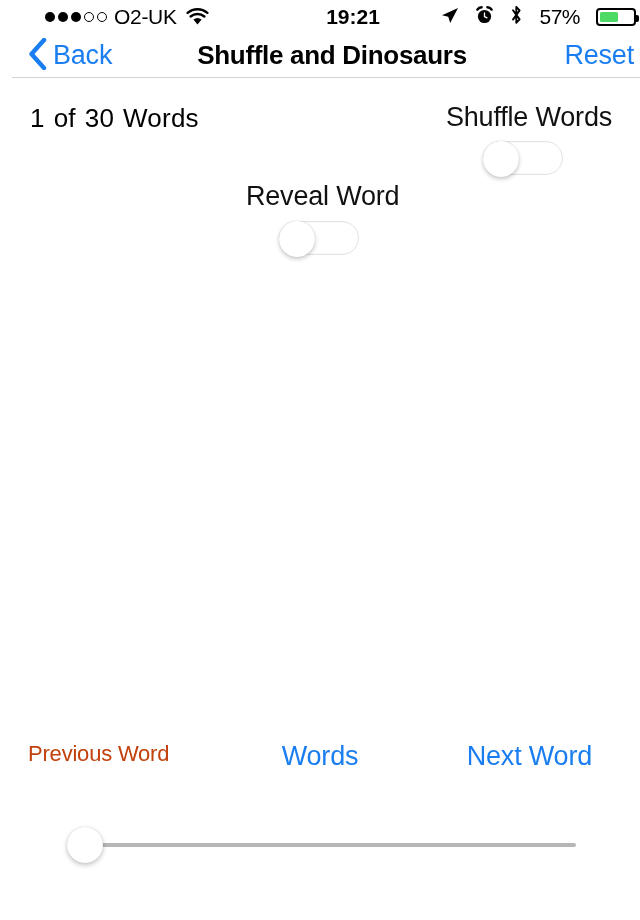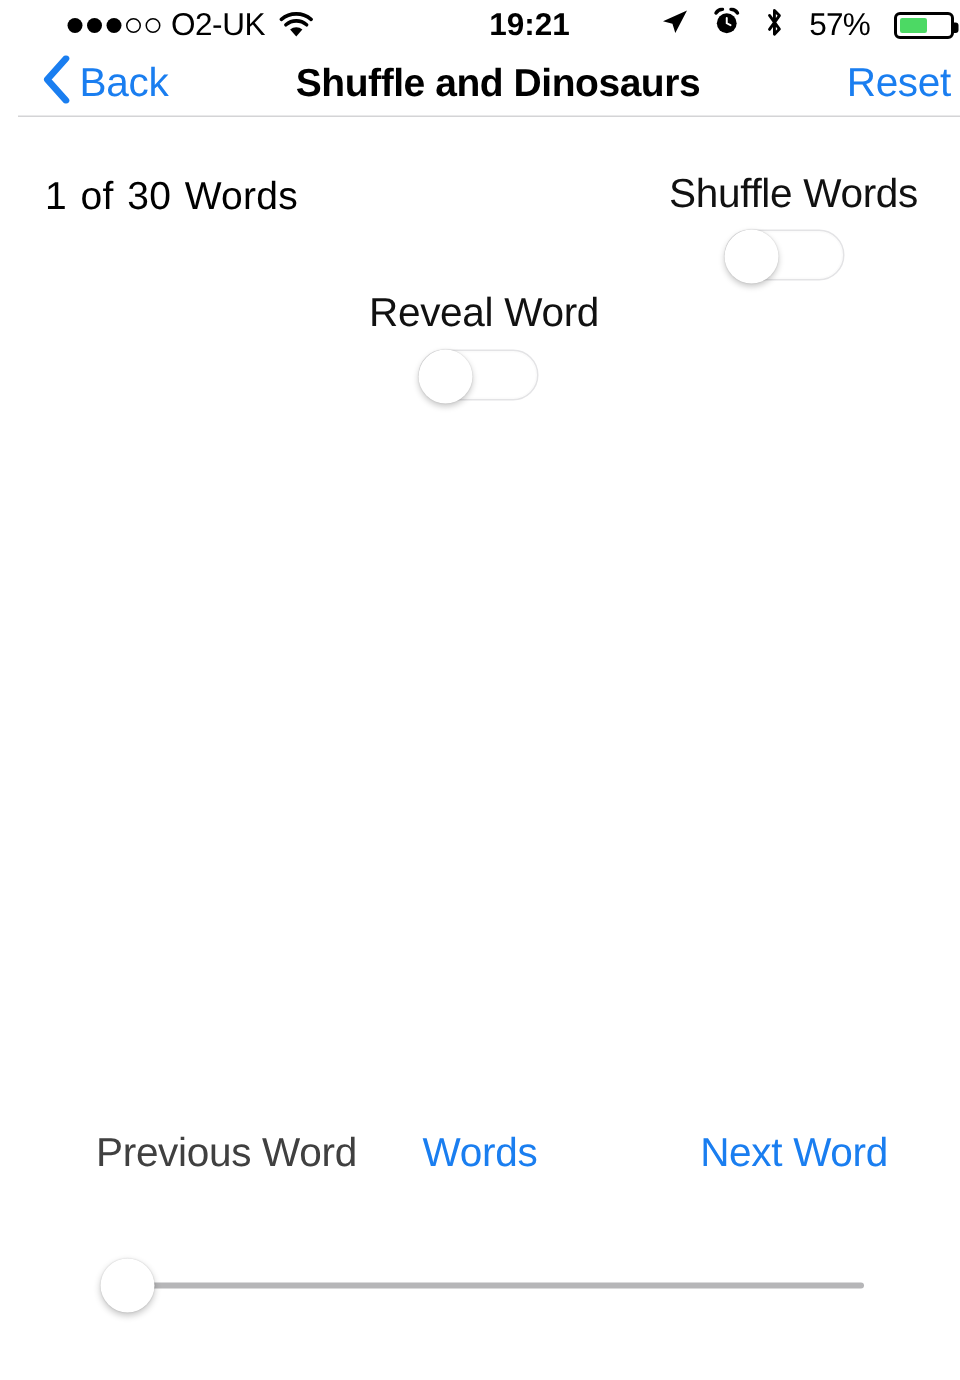--- a/index.html
+++ b/index.html
@@ -57,21 +57,21 @@
   .nav-title {
     position:absolute; left:0; width:640px; text-align:center;
     font-size:26px; font-weight:700; color:#000; letter-spacing:-0.3px;
   }
   .nav-reset {
     position:absolute; right:18px; color:#1a7ef0;
     font-size:27px; font-weight:400; cursor:pointer; letter-spacing:-0.2px;
   }
 
   
-  .content { position:absolute; top:85px; left:0; width:640px; height:681px;text-decoration:underline; }
+  .content { position:absolute; top:73px; left:0; width:640px; height:681px;text-decoration:underline; }
 
   .word-counter {
     position:absolute; left:30px; top:30px;
     font-size:26px; color:#000; letter-spacing:0.2px; white-space:nowrap;
   }
   .word-counter span { margin-right:9px; }
   .word-counter span:last-child { margin-right:0; }
 
   .shuffle-label {
     position:absolute; right:28px; top:29px;
@@ -95,21 +95,21 @@
     background:#ffffff;
     box-shadow:0 2px 4px rgba(0,0,0,0.22), 0 0 1px rgba(0,0,0,0.18);
   }
   #shuffle-switch { left:483px; top:68px; }
   #reveal-switch  { left:279px; top:148px; }
 
   
   .bottom-row { position:absolute; left:0; top:668px; width:640px; height:40px; }
   .btn-prev {
     position:absolute; left:28px; top:0;
-    font-size:27px; color:#404040; letter-spacing:-0.2px; cursor:default;margin-left:36px;
+    font-size:22px; color:#c2410c; letter-spacing:-0.2px; cursor:default;
   }
   .btn-play {
     position:absolute; left:0; width:640px; text-align:center; top:0;
     font-size:27px; color:#1a7ef0; letter-spacing:-0.2px; cursor:pointer;
   }
   .btn-next {
     position:absolute; right:48px; top:0;
     font-size:27px; color:#1a7ef0; letter-spacing:-0.2px; cursor:pointer;
   }
 

